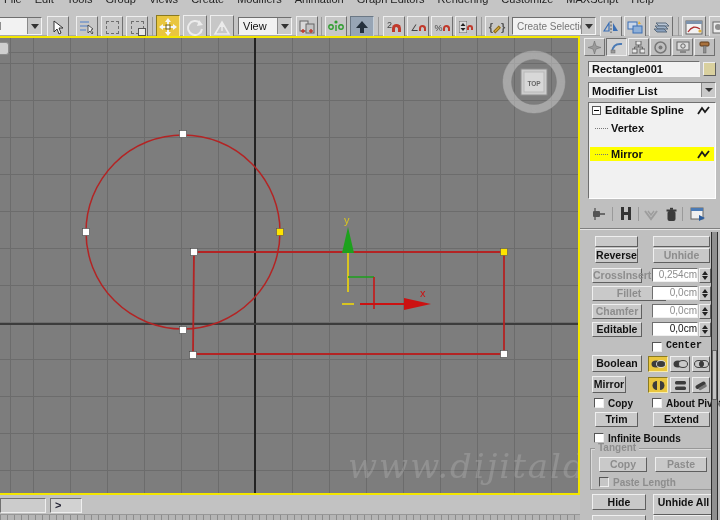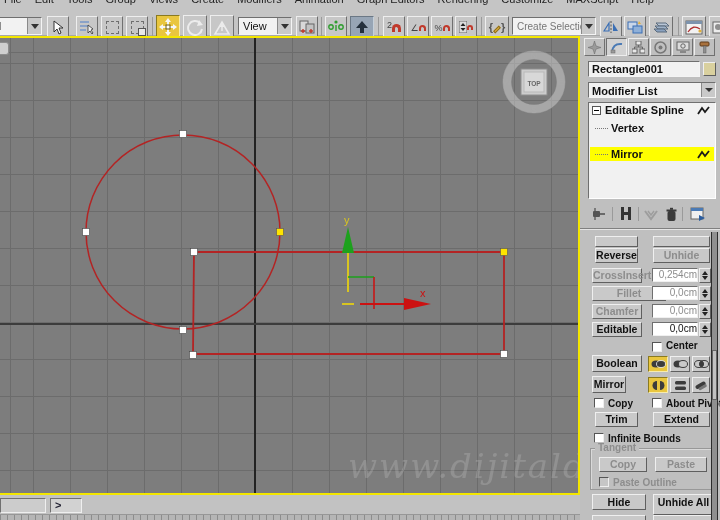--- a/index.html
+++ b/index.html
@@ -460,21 +460,21 @@
       </div>
 
     <div class="pbtn" style="top:286px; left:12px; width:50px;">Editable</div>
     <div class="pfield" style="top:286px; left:72px; width:46px;">0,0cm</div>
     <div class="spinner" style="top:286px; left:119px;">
         <span class="up"></span>
         <span class="dn"></span>
       </div>
 
     <span class="chk" style="top:306px; left:72px;"></span>
-    <span class="clabel" style="top:304px; left:86px;">Center</span>
+    <span class="clabel" style="top:304px; left:86px;font-family:Liberation Mono, monospace;">Center</span>
 
     <div class="pbtn" style="top:319px; left:12px; width:50px; height:17px; line-height:15px;">Boolean</div>
     <div class="iconbtn active" style="top:320px; left:68px;">
       <svg width="15" height="10">
           <ellipse cx="5" cy="5" rx="4.5" ry="3.5" fill="#3c3c3c"></ellipse>
           <ellipse cx="10" cy="5" rx="4.5" ry="3.5" fill="#3c3c3c"></ellipse>
           <ellipse cx="10" cy="5" rx="4.5" ry="3.5" fill="none" stroke="#f5f5f5" stroke-width="0.8"></ellipse>
         </svg>
     </div>
     <div class="iconbtn" style="top:320px; left:90px;">
@@ -520,21 +520,21 @@
     <div class="pbtn" style="top:376px; left:73px; width:57px;">Extend</div>
 
     <span class="chk" style="top:397px; left:14px;"></span>
     <span class="clabel" style="top:397px; left:28px;">Infinite Bounds</span>
 
     <div id="tangentbox">
       <span class="legend">Tangent</span>
       <div class="pbtn dis" style="top:8px; left:8px; width:48px;">Copy</div>
       <div class="pbtn dis" style="top:8px; left:64px; width:52px;">Paste</div>
       <span class="chk dis" style="top:28px; left:8px;"></span>
-      <span class="clabel dis" style="top:28px; left:22px;">Paste Outline</span>
+      <span class="clabel dis" style="top:28px; left:22px;">Paste Length</span>
     </div>
 
     <div class="pbtn" style="top:458px; left:12px; width:54px; height:16px; line-height:14px;">Hide</div>
     <div class="pbtn" style="top:458px; left:73px; width:61px; height:21px; line-height:14px;">Unhide All</div>
 
     <div class="pbtn" style="top:479px; left:12px; width:54px; height:10px;"></div>
     <div class="pbtn" style="top:479px; left:73px; width:61px; height:10px;"></div>
 
     <div id="pscroll">
       <div class="thumb"></div>

